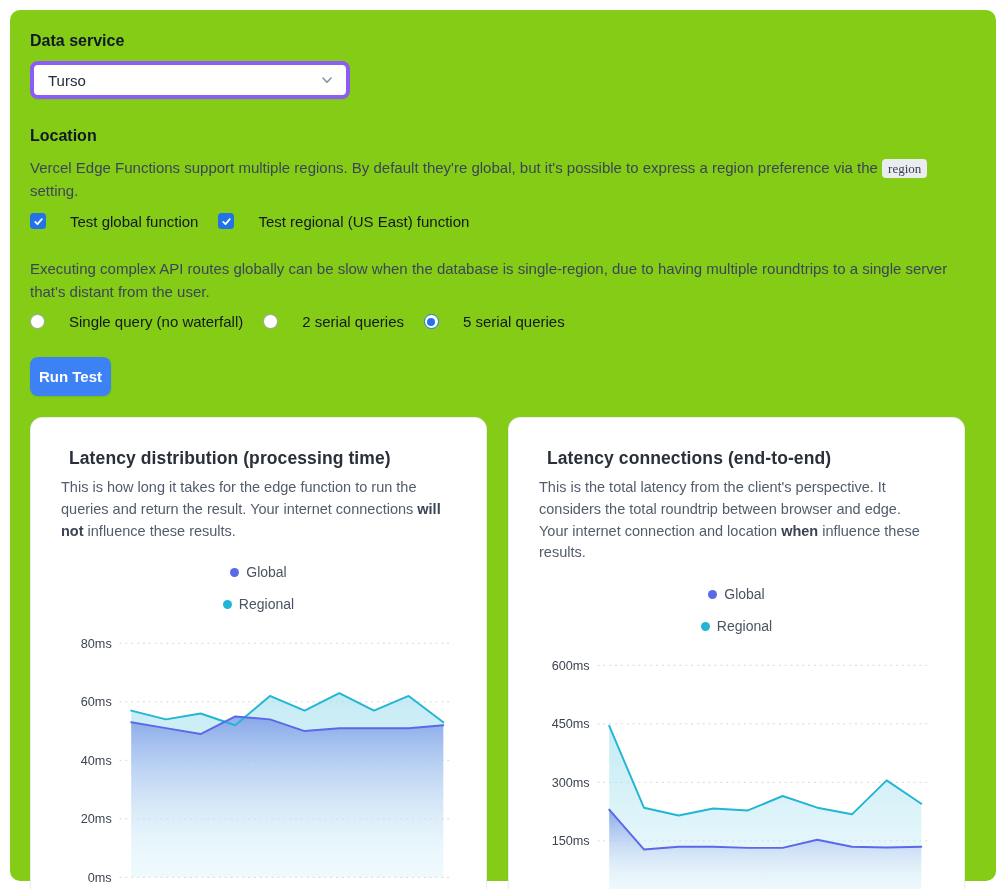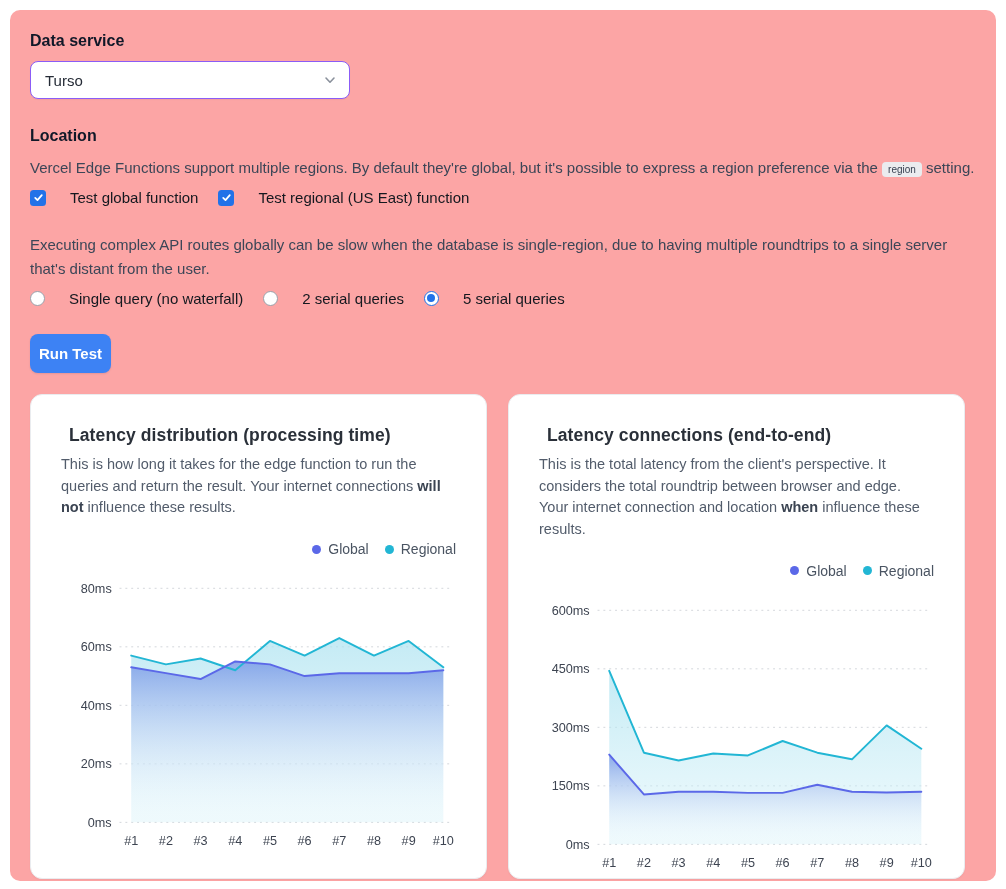--- a/index.html
+++ b/index.html
@@ -5,33 +5,33 @@
   * { box-sizing: border-box; }
   html,body { margin:0; padding:0; }
   body {
     width:1006px; height:889px; position:relative;
     background:#ffffff;
     font-family:"Liberation Sans", sans-serif;
     -webkit-font-smoothing:antialiased;
   }
   .panel {
     position:absolute; left:10px; top:10px; width:986px; height:871px;
-    background:#fca5a5; border-radius:10px; padding:22px 20px;
+    background:#84cc16; border-radius:10px; padding:22px 20px;
   }
   h2.section { font-size:16px; font-weight:700; color:#101828; margin:0 0 11px; }
   .select {
-    width:320px; height:38px; background:#fff; border:1px solid #8b5cf6;
+    width:320px; height:38px; background:#fff; border:4px solid #8b5cf6;
     border-radius:8px; display:flex; align-items:center; justify-content:space-between;
     padding:0 12px 0 14px; font-size:15px; color:#252b36; margin-bottom:28px; cursor:pointer;
     box-shadow:0 1px 1px rgba(16,24,40,.04);
   }
   .chev { display:flex; align-items:center; color:#8a919c; }
   p.note { font-size:15px; color:#3c4657; margin:0 0 10px; line-height:1.55; }
   code.chip {
-    font-family:Liberation Sans, sans-serif; font-size:10px;
+    font-family:Liberation Serif, serif; font-size:13px;
     background:#ebecef; border-radius:4px; padding:2px 6px; color:#374151;
   }
   .opt-row { display:flex; align-items:center; gap:20px; margin-bottom:27px; flex-wrap:nowrap; }
   .opt { display:flex; align-items:center; gap:24px; font-size:15px; color:#14181f; cursor:pointer; white-space:nowrap; }
   .cb {
     width:16px; height:16px; border-radius:3.5px; background:#2272e8;
     display:inline-flex; align-items:center; justify-content:center; flex:none;
   }
   .radio {
     width:15px; height:15px; border-radius:50%; border:1px solid #9aa1ab; background:#fff;
@@ -46,21 +46,21 @@
     box-shadow:0 1px 2px rgba(16,24,40,.1);
   }
   .cards { display:flex; gap:21px; margin-top:21px; }
   .card {
     width:457px; height:485px; background:#fff; border:1px solid #eaecef; border-radius:12px;
     padding:30px 30px 0; box-shadow:0 1px 2px rgba(16,24,40,.04);
   }
   .card h3 { font-size:17.5px; font-weight:700; color:#2a3039; margin:0 0 8px 8px; letter-spacing:.1px; }
   .card .desc { font-size:14.5px; line-height:1.5; color:#525c6b; margin:0 0 22px 0; max-width:394px; }
   .card .desc b { color:#3b4452; }
-  .legend { display:flex; justify-content:flex-end; align-items:center; gap:16px; font-size:14px; color:#4a5462; margin-bottom:4px; }
+  .legend { display:flex; justify-content:flex-end; align-items:center; gap:16px; font-size:14px; color:#4a5462; margin-bottom:4px;flex-direction:column; }
   .legend-item { display:flex; align-items:center; gap:7px; }
   .dot { width:9px; height:9px; border-radius:50%; display:inline-block; }
   svg.chart { width:100%; height:auto; display:block; overflow:visible; }
   .tick { font-size:13px; fill:#3d4451; font-family:"Liberation Sans", sans-serif; }
 </style>
 </head>
 <body>
 
 <div class="panel">
 

